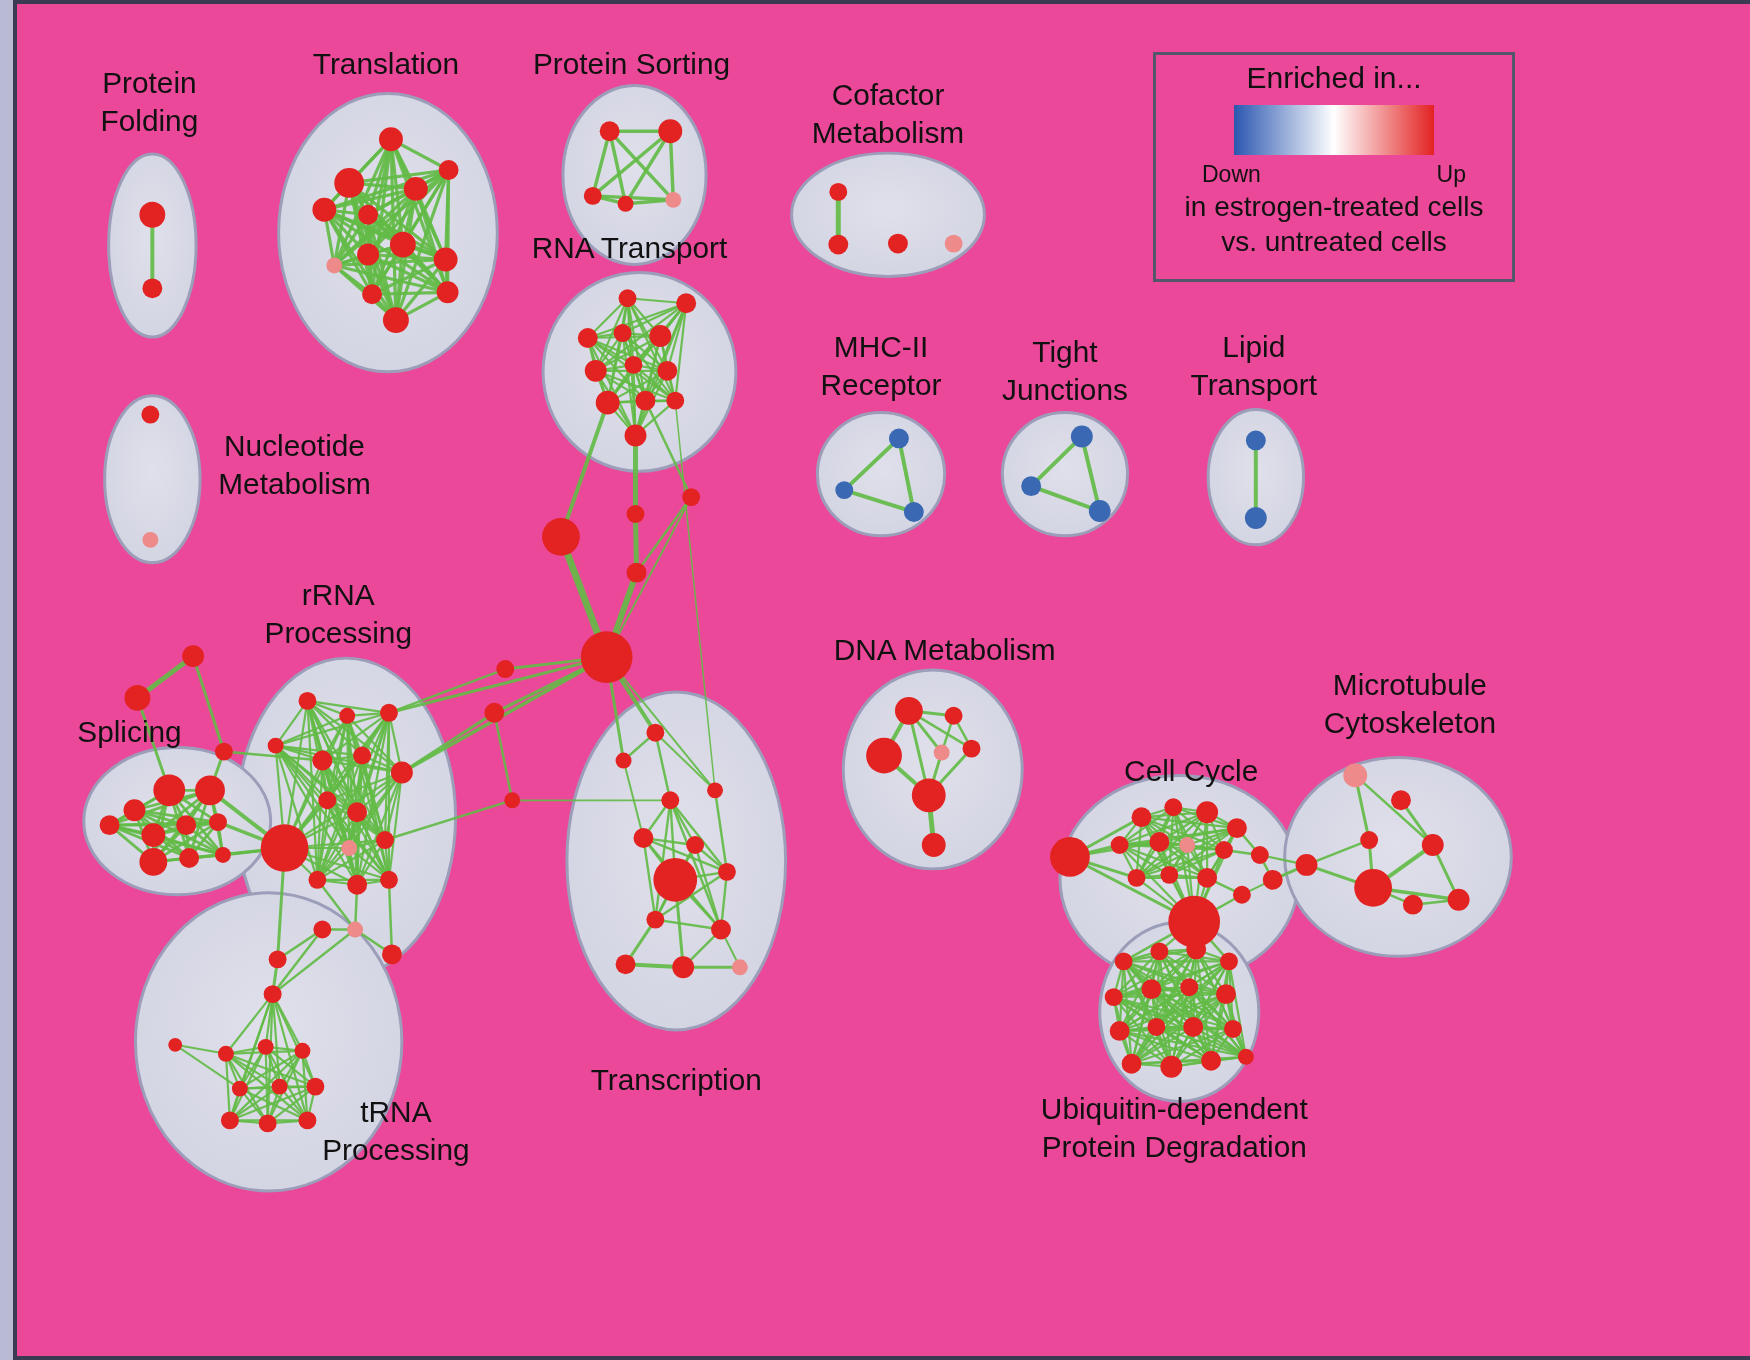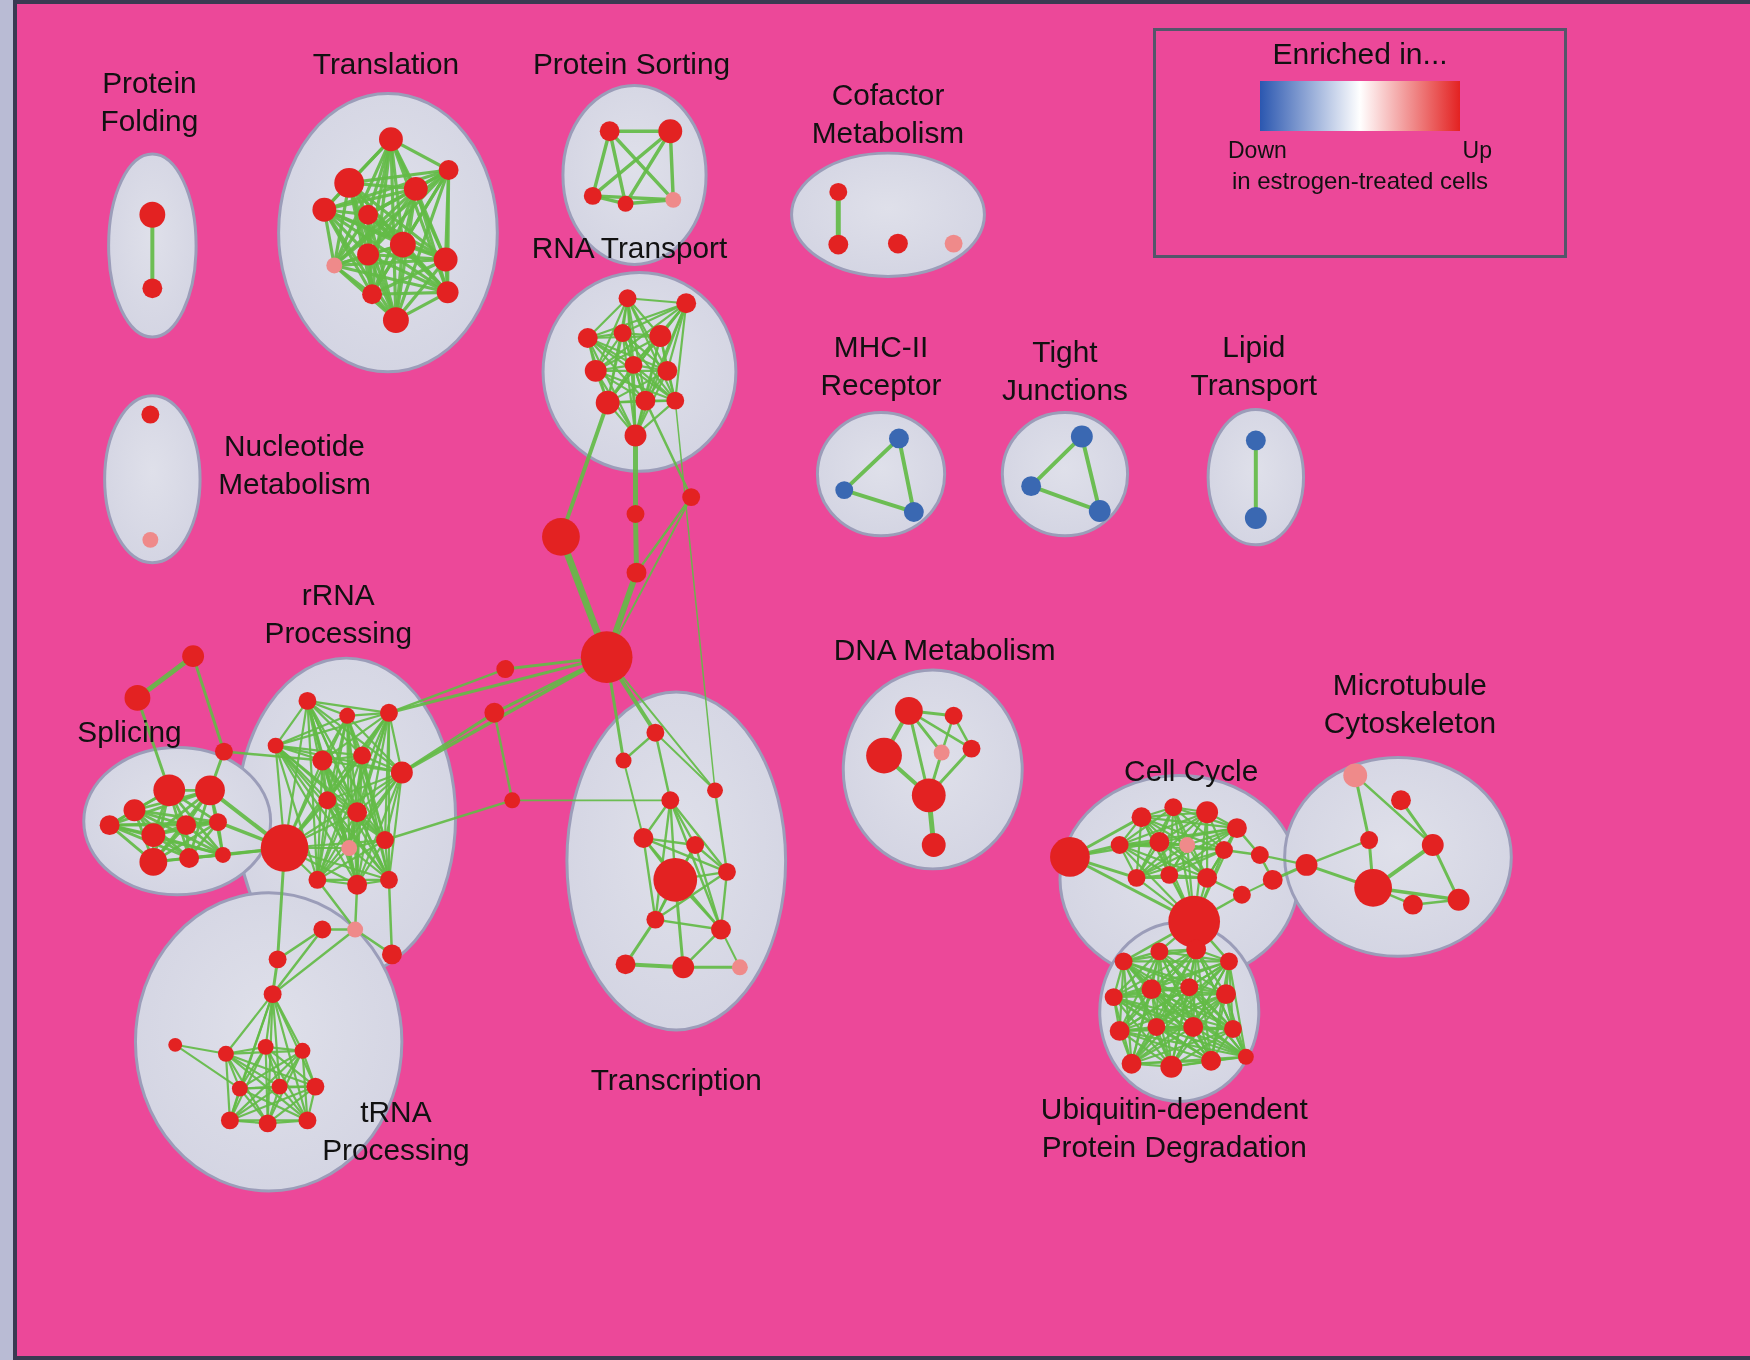--- a/index.html
+++ b/index.html
@@ -1,27 +1,27 @@
 <!DOCTYPE html>
 <html><head>
 <meta charset="utf-8">
 <style>
   html,body{margin:0;padding:0;background:#b9bbd4;}
   body{width:1750px;height:1360px;font-family:"Liberation Sans",sans-serif;}
   .figure{position:relative;width:1750px;height:1360px;box-sizing:border-box;
           border:4px solid #3a3a52;overflow:hidden;}
   #network{position:absolute;left:0;top:0;width:100%;height:100%;}
   .cluster-label{font-size:30px;fill:#111;font-family:"Liberation Sans",sans-serif;}
-  .legend{position:absolute;left:1136px;top:24px;width:414px;height:230px;
+  .legend{position:absolute;left:1136px;top:48px;width:362px;height:230px;
           border:3px solid #54566a;box-sizing:border-box;text-align:center;padding-top:6px;}
   .legend-title{font-size:30px;color:#111;}
   .legend-bar{width:200px;height:50px;margin:10px auto 6px auto;}
   .legend-scale{display:flex;justify-content:space-between;width:264px;margin:0 auto;
                 font-size:23px;color:#111;}
-  .legend-caption{font-size:24px;color:#111;margin-top:3px;}
+  .legend-caption{font-size:28px;color:#111;margin-top:3px;}
 </style>
 </head>
 <body>
 
 <div class="figure" style="background: #ec4899; margin-left: 13px;">
   <svg id="network" viewBox="0 0 1750 1360" xmlns="http://www.w3.org/2000/svg">
     <defs>
       <radialGradient id="clusterGrad" cx="50%" cy="45%" r="70%">
         <stop offset="0%" id="cg-center" stop-color="#dfe0ea"></stop>
         <stop offset="100%" id="cg-edge" stop-color="#d1d2e1"></stop>
@@ -896,14 +896,15 @@
   </svg>
 
   <div class="legend" style="border-color: rgb(84, 86, 106);">
     <div class="legend-title">Enriched in...</div>
     <div class="legend-bar" style="background: linear-gradient(90deg, rgb(43, 87, 176) 0%, rgb(255, 255, 255) 50%, rgb(227, 34, 34) 100%);"></div>
     <div class="legend-scale">
       <span>Down</span>
       <span>Up</span>
     </div>
     <div class="legend-caption">in estrogen-treated cells</div>
+    <div class="legend-caption">vs. untreated cells</div>
   </div>
 </div>
 
 </body></html>

